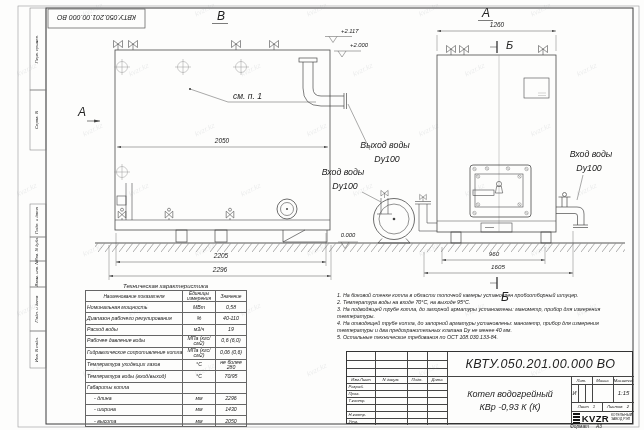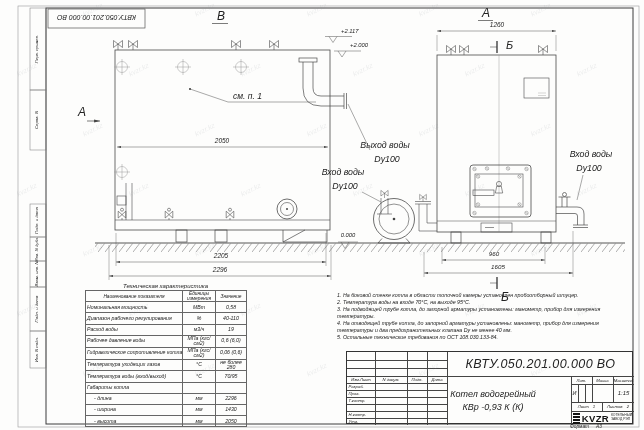--- a/index.html
+++ b/index.html
@@ -435,21 +435,21 @@
   <div class="tx" style="left:0;top:24px;width:28px;height:7px;">Изм.Лист</div>
   <div class="tx" style="left:28px;top:24px;width:32px;height:7px;">N докум.</div>
   <div class="tx" style="left:60px;top:24px;width:20px;height:7px;">Подп.</div>
   <div class="tx" style="left:80px;top:24px;width:20px;height:7px;">Дата</div>
   <div class="tx lft" style="left:0;top:31px;width:28px;height:7px;">Разраб.</div>
   <div class="tx lft" style="left:0;top:38px;width:28px;height:7px;">Пров.</div>
   <div class="tx lft" style="left:0;top:45px;width:28px;height:7px;">Т.контр.</div>
   <div class="tx lft" style="left:0;top:59px;width:28px;height:7px;">Н.контр.</div>
   <div class="tx lft" style="left:0;top:66px;width:28px;height:7px;">Утв.</div>
   <div class="tx desig" style="left:100px;top:0;width:187px;height:24px;">КВТУ.050.201.00.000  ВО</div>
-  <div class="tx pname" style="left:84px;top:24px;width:124px;height:49px;">
+  <div class="tx pname" style="left:101px;top:24px;width:124px;height:49px;">
     <div>Котел водогрейный</div>
     <div>КВр -0,93  К  (К)</div>
   </div>
   <div class="tx" style="left:224px;top:24px;width:21px;height:8px;">Лит.</div>
   <div class="tx" style="left:245px;top:24px;width:21px;height:8px;">Масса</div>
   <div class="tx" style="left:266px;top:24px;width:21px;height:8px;">Масштаб</div>
   <div class="tx lit-v" style="left:224px;top:32px;width:7px;height:18px;">И</div>
   <div class="tx scale-v" style="left:266px;top:32px;width:21px;height:18px;">1:15</div>
   <div class="tx sheetcell" style="left:224px;top:50px;width:31px;height:9px;">
     <span>Лист</span>

